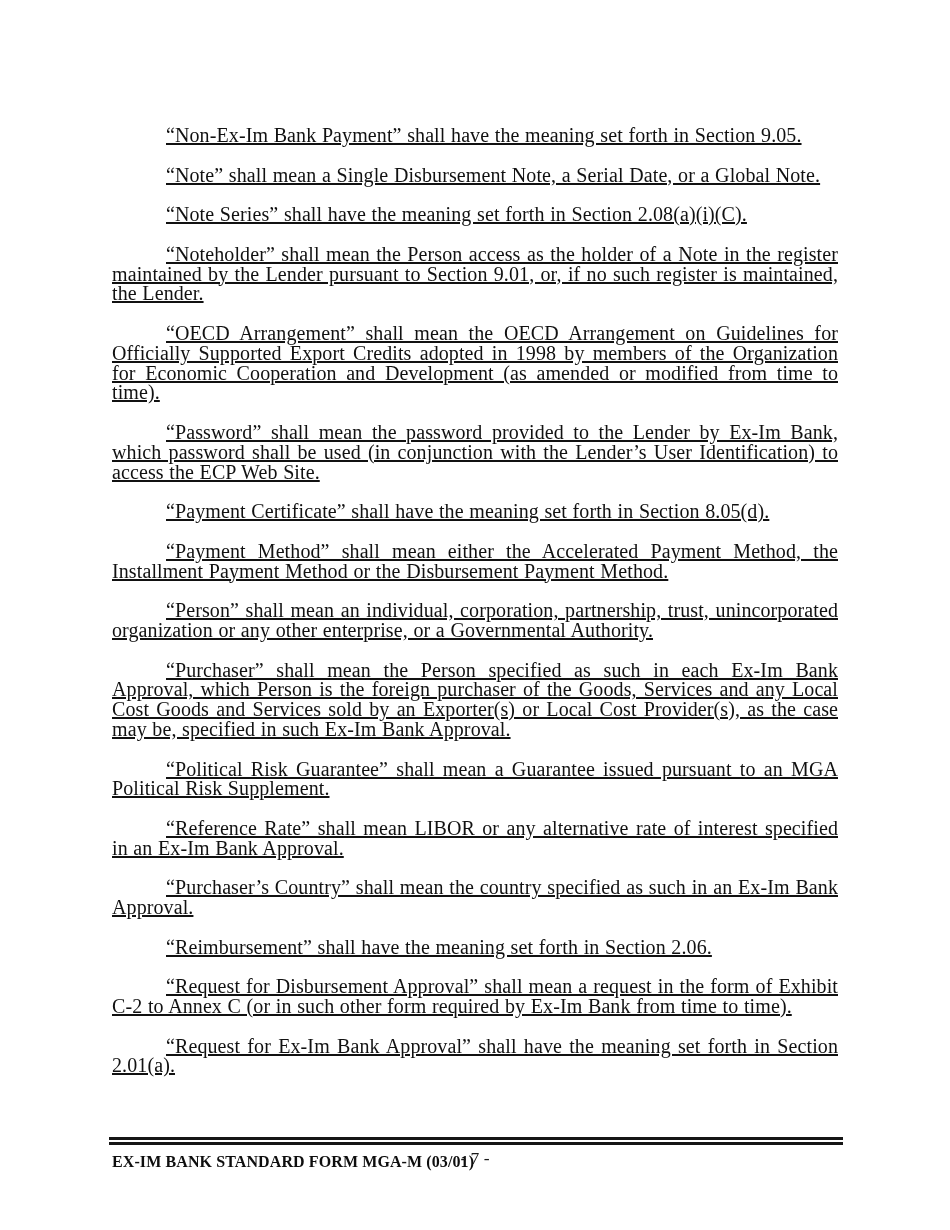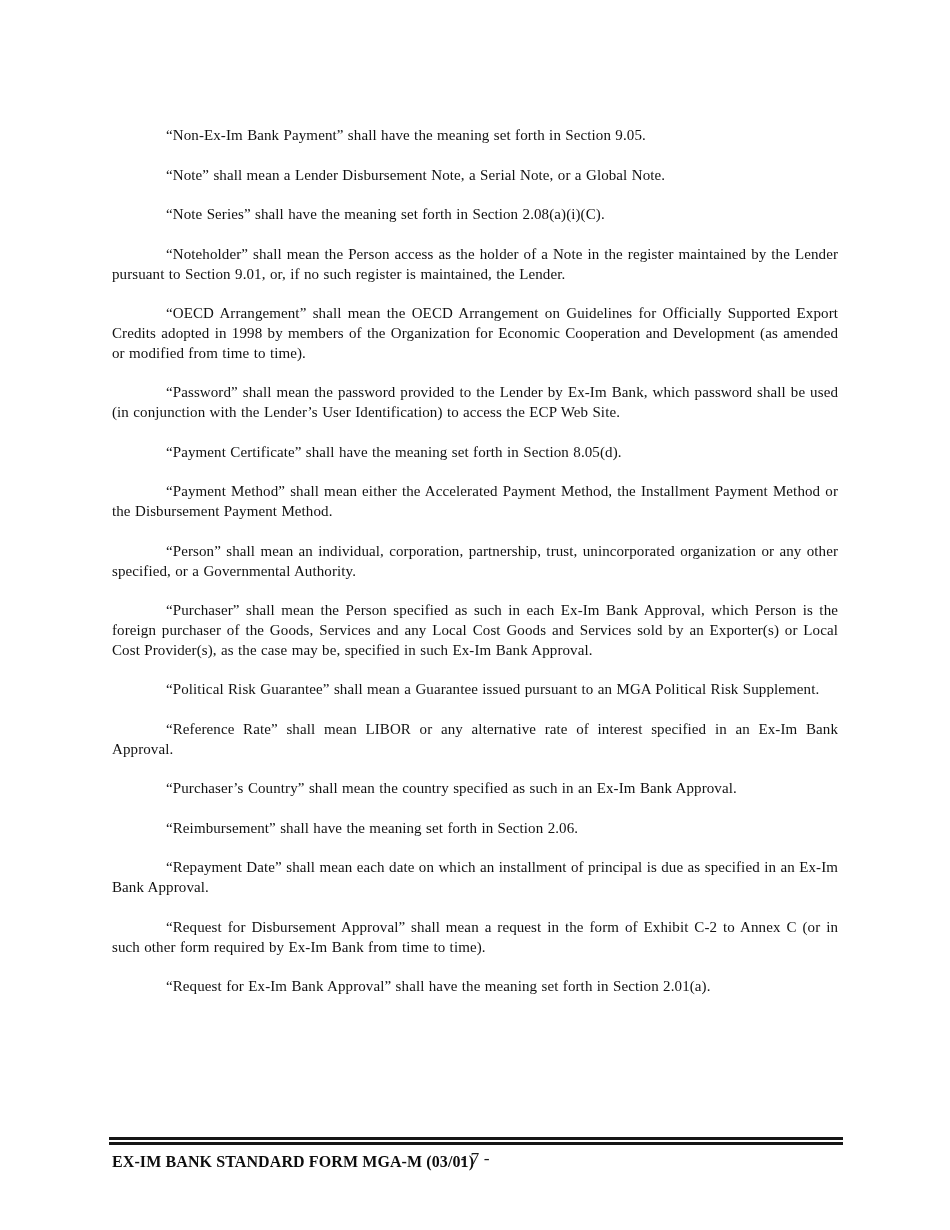--- a/index.html
+++ b/index.html
@@ -21,26 +21,27 @@
     background: #ffffff;
   }
   .content {
     position: absolute;
     top: 126px;
     left: 112px;
     width: 726px;
   }
   .content p {
     margin: 0 0 19.8px 0;
-    font-size: 15px;
+    font-size: 20px;
     line-height: 19.8px;
     text-indent: 54px;
     text-align: justify;
     letter-spacing: 0.1px;
     word-spacing: 0.5px;
+    text-decoration: underline;
   }
   .footer-rule {
     position: absolute;
     left: 109px;
     width: 734px;
     top: 1137px;
     height: 2px;
     border-top: 3px solid #161616;
     border-bottom: 3px solid #161616;
   }
@@ -63,34 +64,33 @@
     font-size: 17.5px;
     color: #1a1a1a;
   }
 </style>
 </head>
 <body>
 
 <div class="page">
   <div class="content">
     <p>“Non-Ex-Im Bank Payment” shall have the meaning set forth in Section 9.05.</p>
-    <p>“Note” shall mean a Lender Disbursement Note, a Serial Note, or a Global Note.</p>
+    <p>“Note” shall mean a Single Disbursement Note, a Serial Date, or a Global Note.</p>
     <p>“Note Series” shall have the meaning set forth in Section 2.08(a)(i)(C).</p>
     <p>“Noteholder” shall mean the Person access as the holder of a Note in  the register maintained by the Lender pursuant to Section 9.01, or, if no such register is maintained, the Lender.</p>
     <p>“OECD Arrangement” shall mean the OECD Arrangement on Guidelines for Officially Supported Export Credits adopted in 1998 by members of the Organization for Economic Cooperation and Development (as amended or modified from time to time).</p>
     <p>“Password” shall mean the password provided to the Lender by Ex-Im Bank, which password shall be used (in conjunction with the Lender’s User Identification) to access the ECP Web Site.</p>
     <p>“Payment Certificate” shall have the meaning set forth in Section 8.05(d).</p>
     <p>“Payment Method” shall mean either the Accelerated Payment Method, the Installment Payment Method or the Disbursement Payment Method.</p>
-    <p>“Person” shall mean an individual, corporation, partnership, trust, unincorporated organization or any other specified, or a Governmental Authority.</p>
+    <p>“Person” shall mean an individual, corporation, partnership, trust, unincorporated organization or any other enterprise, or a Governmental Authority.</p>
     <p>“Purchaser” shall mean the Person specified as such in each Ex-Im Bank Approval, which Person is the foreign purchaser of the Goods, Services and any Local Cost Goods and Services sold by an Exporter(s) or Local Cost Provider(s), as the case may be, specified in such Ex-Im Bank Approval.</p>
     <p>“Political Risk Guarantee” shall mean a Guarantee issued pursuant to an MGA Political Risk Supplement.</p>
     <p>“Reference Rate” shall mean LIBOR or any alternative rate of interest specified in an Ex-Im Bank Approval.</p>
     <p>“Purchaser’s Country” shall mean the country specified as such in an Ex-Im Bank Approval.</p>
     <p>“Reimbursement” shall have the meaning set forth in Section 2.06.</p>
-    <p>“Repayment Date” shall mean each date on which an installment of principal is due as specified in an Ex-Im Bank Approval.</p>
     <p>“Request for Disbursement Approval” shall mean a request in the form of Exhibit C-2 to Annex C (or in such other form required by Ex-Im Bank from time to time).</p>
     <p>“Request for Ex-Im Bank Approval” shall have the meaning set forth in Section 2.01(a).</p>
   </div>
 
   <div class="footer-rule"></div>
   <div class="footer-label">EX-IM BANK STANDARD FORM MGA-M (03/01)</div>
   <div class="footer-pageno">- 7 -</div>
 </div>
 
 </body></html>

